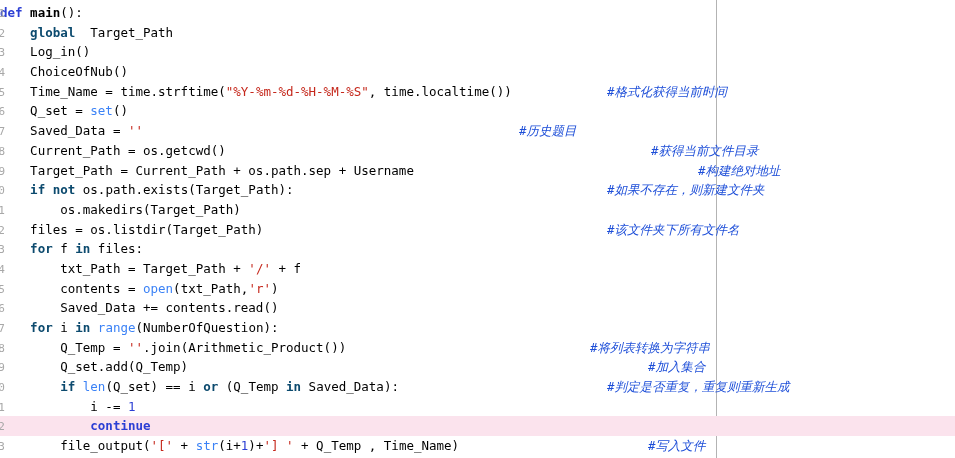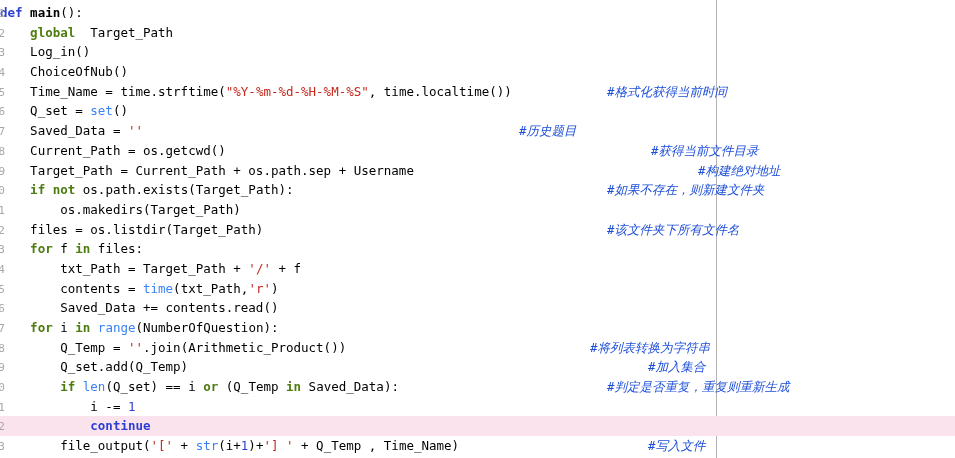--- a/index.html
+++ b/index.html
@@ -14,41 +14,41 @@
   .line{position:relative;white-space:pre;height:19.7px;}
   .code{display:inline-block;}
   .num{
     position:absolute;left:0;top:1px;width:5px;height:19.7px;overflow:hidden;
     direction:rtl;font-size:11px;line-height:19.7px;
   }
   .comment-inline{position:absolute;top:0;font-style:italic;}
   .tok-f{font-weight:bold;}
   .tok-k,.tok-K{font-weight:bold;}
 </style>
-<style>.tok-p{color:#000000}.tok-k{color:#4d7c0f}.tok-K{color:#2c3fd4}.tok-b{color:#3b82f6}.tok-s{color:#c5281c}.tok-n{color:#2c3fd4}.tok-f{color:#000000}.comment-inline{color:#1d4ed8}.num{color:#a8a8a8}.line.hl{background:#fbe3ed}</style></head>
+<style>.tok-p{color:#000000}.tok-k{color:#0c4a6e}.tok-K{color:#2c3fd4}.tok-b{color:#3b82f6}.tok-s{color:#c5281c}.tok-n{color:#2c3fd4}.tok-f{color:#000000}.comment-inline{color:#1d4ed8}.num{color:#a8a8a8}.line.hl{background:#fbe3ed}</style></head>
 <body>
 
 <div id="editor">
   <div id="guide" style="left: 716px; background: rgb(179, 179, 179);"></div>
   <div id="lines">
       <div class="line"><span class="num">1</span><span class="code"><span class="tok-K">def</span><span class="tok-p"> </span><span class="tok-f">main</span><span class="tok-p">():</span></span></div>
       <div class="line"><span class="num">2</span><span class="code"><span class="tok-p">    </span><span class="tok-k">global</span><span class="tok-p">  Target_Path</span></span></div>
       <div class="line"><span class="num">3</span><span class="code"><span class="tok-p">    Log_in()</span></span></div>
       <div class="line"><span class="num">4</span><span class="code"><span class="tok-p">    ChoiceOfNub()</span></span></div>
       <div class="line"><span class="num">5</span><span class="code"><span class="tok-p">    Time_Name = time.strftime(</span><span class="tok-s">"%Y-%m-%d-%H-%M-%S"</span><span class="tok-p">, time.localtime())</span></span><span class="comment-inline" style="left: 607px;">#格式化获得当前时间</span></div>
       <div class="line"><span class="num">6</span><span class="code"><span class="tok-p">    Q_set = </span><span class="tok-b">set</span><span class="tok-p">()</span></span></div>
       <div class="line"><span class="num">7</span><span class="code"><span class="tok-p">    Saved_Data = </span><span class="tok-s">''</span></span><span class="comment-inline" style="left: 519px;">#历史题目</span></div>
       <div class="line"><span class="num">8</span><span class="code"><span class="tok-p">    Current_Path = os.getcwd()</span></span><span class="comment-inline" style="left: 651px;">#获得当前文件目录</span></div>
       <div class="line"><span class="num">9</span><span class="code"><span class="tok-p">    Target_Path = Current_Path + os.path.sep + Username</span></span><span class="comment-inline" style="left: 698px;">#构建绝对地址</span></div>
       <div class="line"><span class="num">10</span><span class="code"><span class="tok-p">    </span><span class="tok-k">if</span><span class="tok-p"> </span><span class="tok-k">not</span><span class="tok-p"> os.path.exists(Target_Path):</span></span><span class="comment-inline" style="left: 607px;">#如果不存在，则新建文件夹</span></div>
       <div class="line"><span class="num">11</span><span class="code"><span class="tok-p">        os.makedirs(Target_Path)</span></span></div>
       <div class="line"><span class="num">12</span><span class="code"><span class="tok-p">    files = os.listdir(Target_Path)</span></span><span class="comment-inline" style="left: 607px;">#该文件夹下所有文件名</span></div>
       <div class="line"><span class="num">13</span><span class="code"><span class="tok-p">    </span><span class="tok-k">for</span><span class="tok-p"> f </span><span class="tok-k">in</span><span class="tok-p"> files:</span></span></div>
       <div class="line"><span class="num">14</span><span class="code"><span class="tok-p">        txt_Path = Target_Path + </span><span class="tok-s">'/'</span><span class="tok-p"> + f</span></span></div>
-      <div class="line"><span class="num">15</span><span class="code"><span class="tok-p">        contents = </span><span class="tok-b">time</span><span class="tok-p">(txt_Path,</span><span class="tok-s">'r'</span><span class="tok-p">)</span></span></div>
+      <div class="line"><span class="num">15</span><span class="code"><span class="tok-p">        contents = </span><span class="tok-b">open</span><span class="tok-p">(txt_Path,</span><span class="tok-s">'r'</span><span class="tok-p">)</span></span></div>
       <div class="line"><span class="num">16</span><span class="code"><span class="tok-p">        Saved_Data += contents.read()</span></span></div>
       <div class="line"><span class="num">17</span><span class="code"><span class="tok-p">    </span><span class="tok-k">for</span><span class="tok-p"> i </span><span class="tok-k">in</span><span class="tok-p"> </span><span class="tok-b">range</span><span class="tok-p">(NumberOfQuestion):</span></span></div>
       <div class="line"><span class="num">18</span><span class="code"><span class="tok-p">        Q_Temp = </span><span class="tok-s">''</span><span class="tok-p">.join(Arithmetic_Product())</span></span><span class="comment-inline" style="left: 590px; font-style: italic;">#将列表转换为字符串</span></div>
       <div class="line"><span class="num">19</span><span class="code"><span class="tok-p">        Q_set.add(Q_Temp)</span></span><span class="comment-inline" style="left: 648px;">#加入集合</span></div>
       <div class="line"><span class="num">20</span><span class="code"><span class="tok-p">        </span><span class="tok-k">if</span><span class="tok-p"> </span><span class="tok-b">len</span><span class="tok-p">(Q_set) == i </span><span class="tok-k">or</span><span class="tok-p"> (Q_Temp </span><span class="tok-k">in</span><span class="tok-p"> Saved_Data):</span></span><span class="comment-inline" style="left: 607px;">#判定是否重复，重复则重新生成</span></div>
       <div class="line"><span class="num">21</span><span class="code"><span class="tok-p">            i -= </span><span class="tok-n">1</span></span></div>
       <div class="line hl"><span class="num">22</span><span class="code"><span class="tok-p">            </span><span class="tok-K">continue</span></span></div>
       <div class="line"><span class="num">23</span><span class="code"><span class="tok-p">        file_output(</span><span class="tok-s">'['</span><span class="tok-p"> + </span><span class="tok-b">str</span><span class="tok-p">(i+</span><span class="tok-n">1</span><span class="tok-p">)+</span><span class="tok-s">'] '</span><span class="tok-p"> + Q_Temp , Time_Name)</span></span><span class="comment-inline" style="left: 648px;">#写入文件</span></div>
     </div>
 </div>

